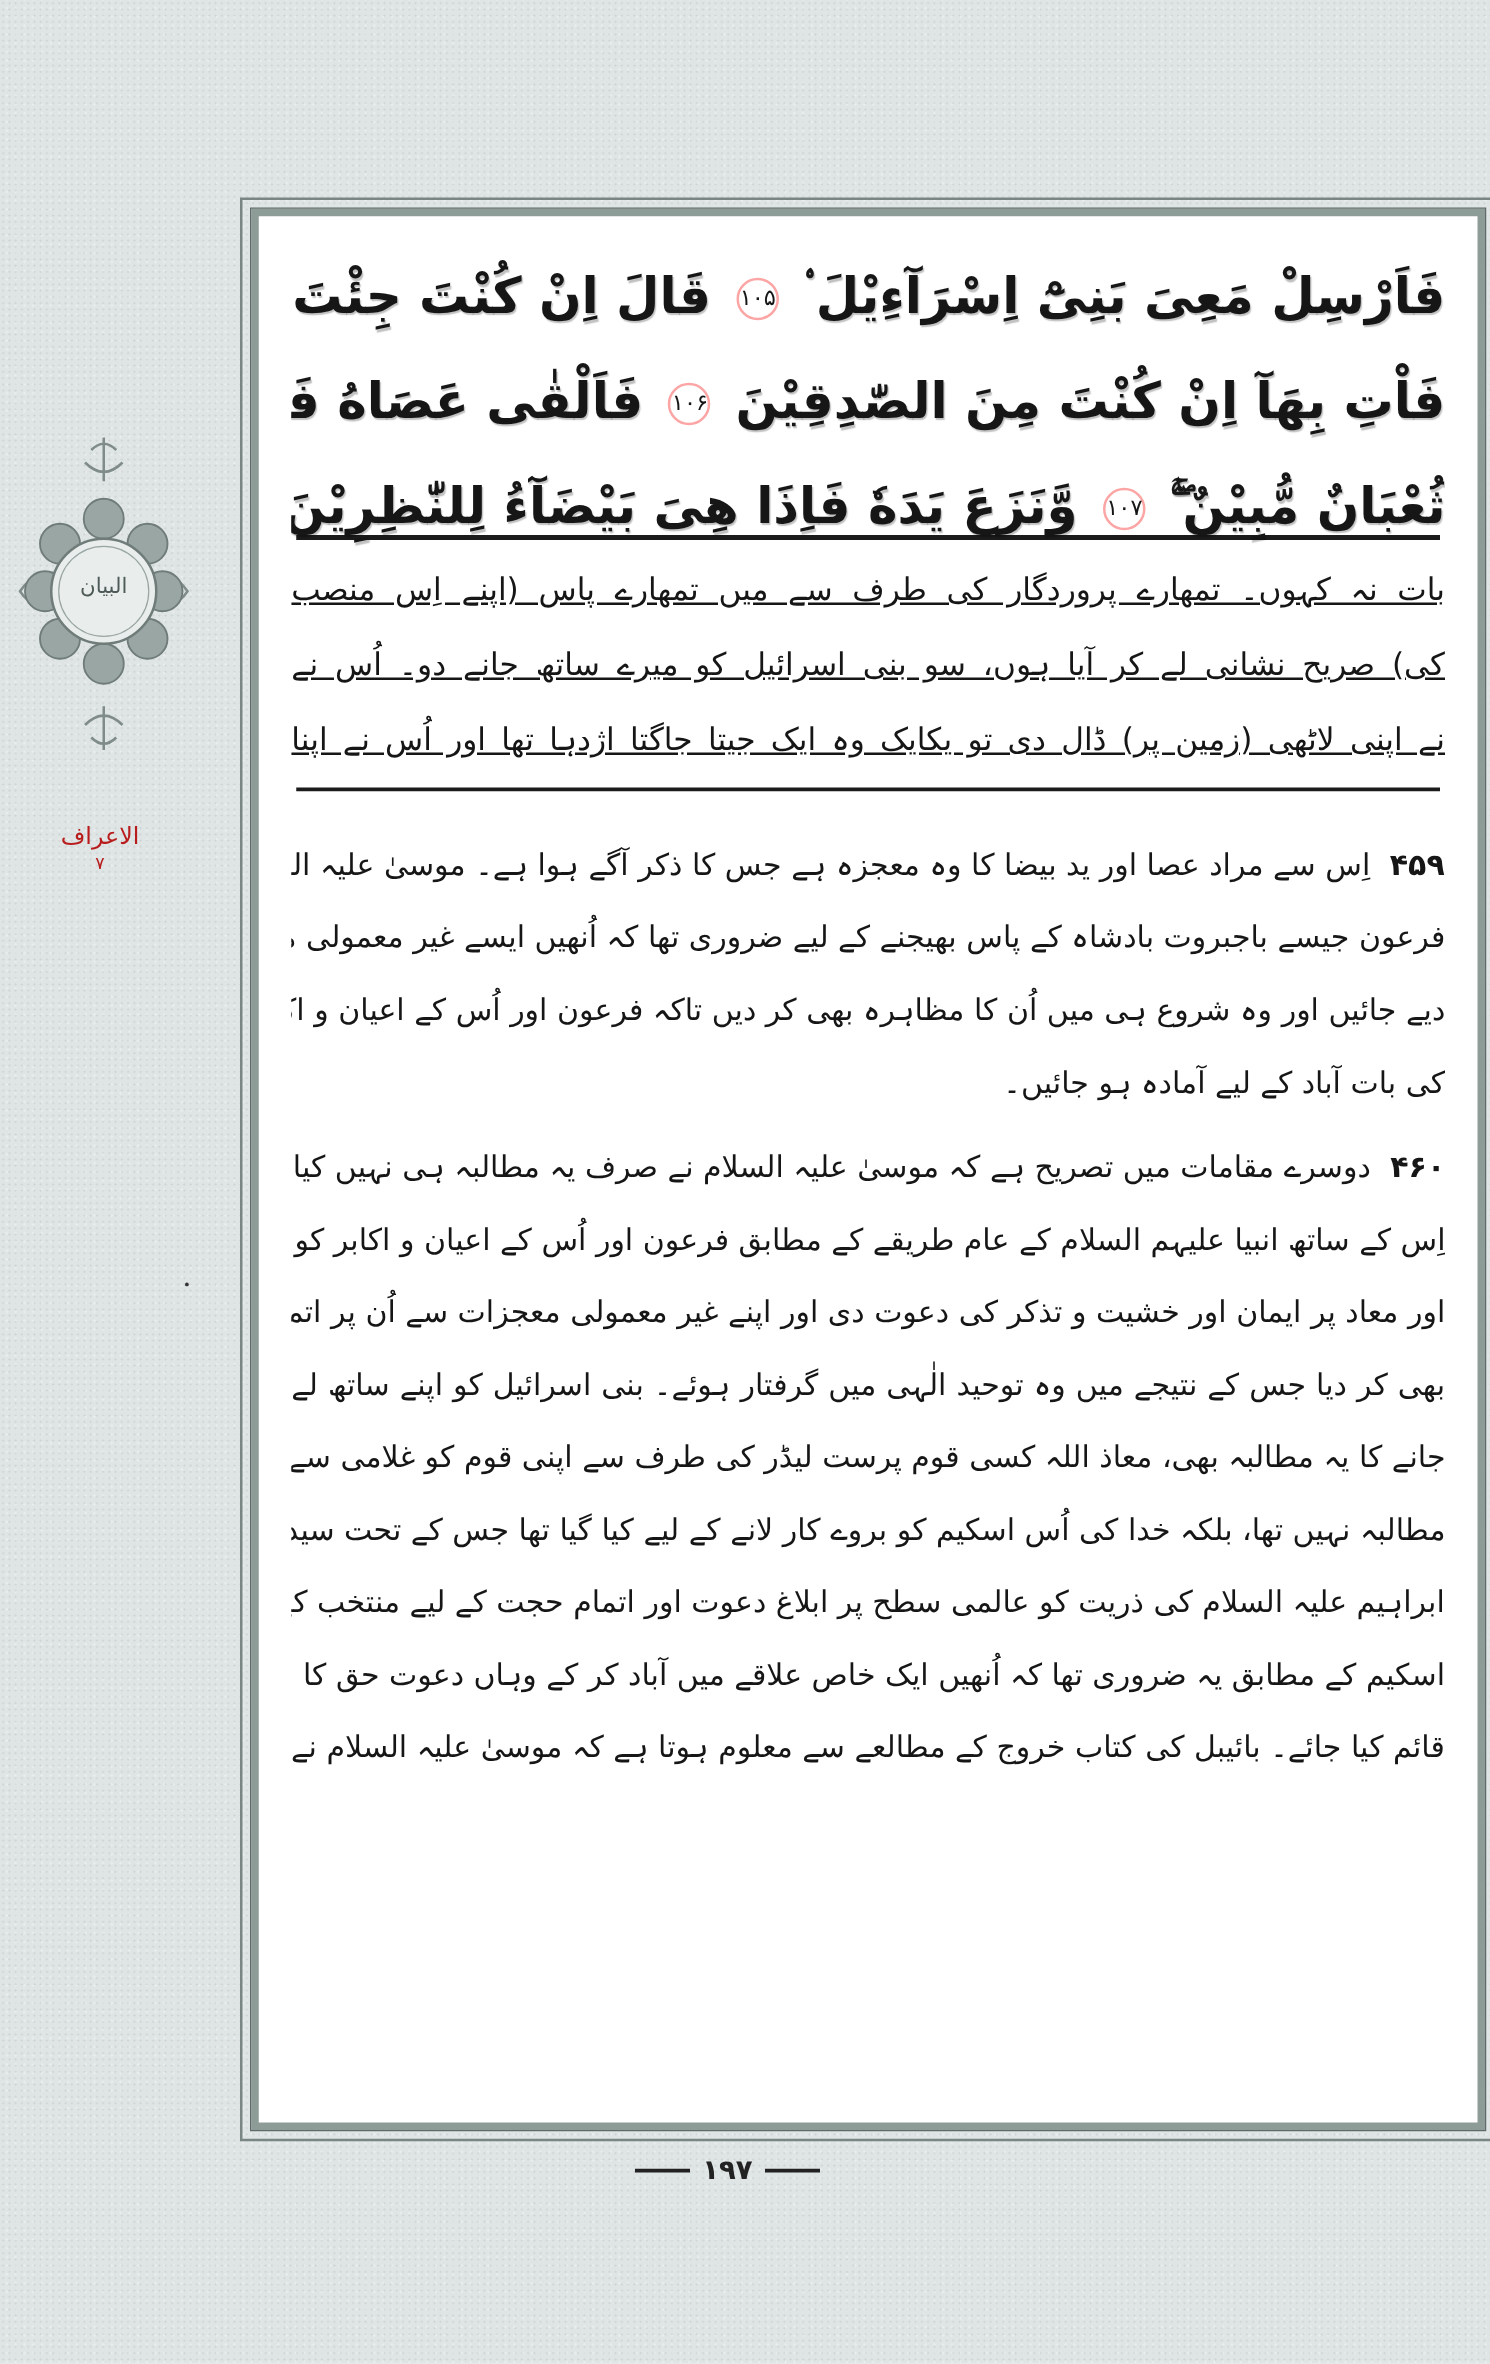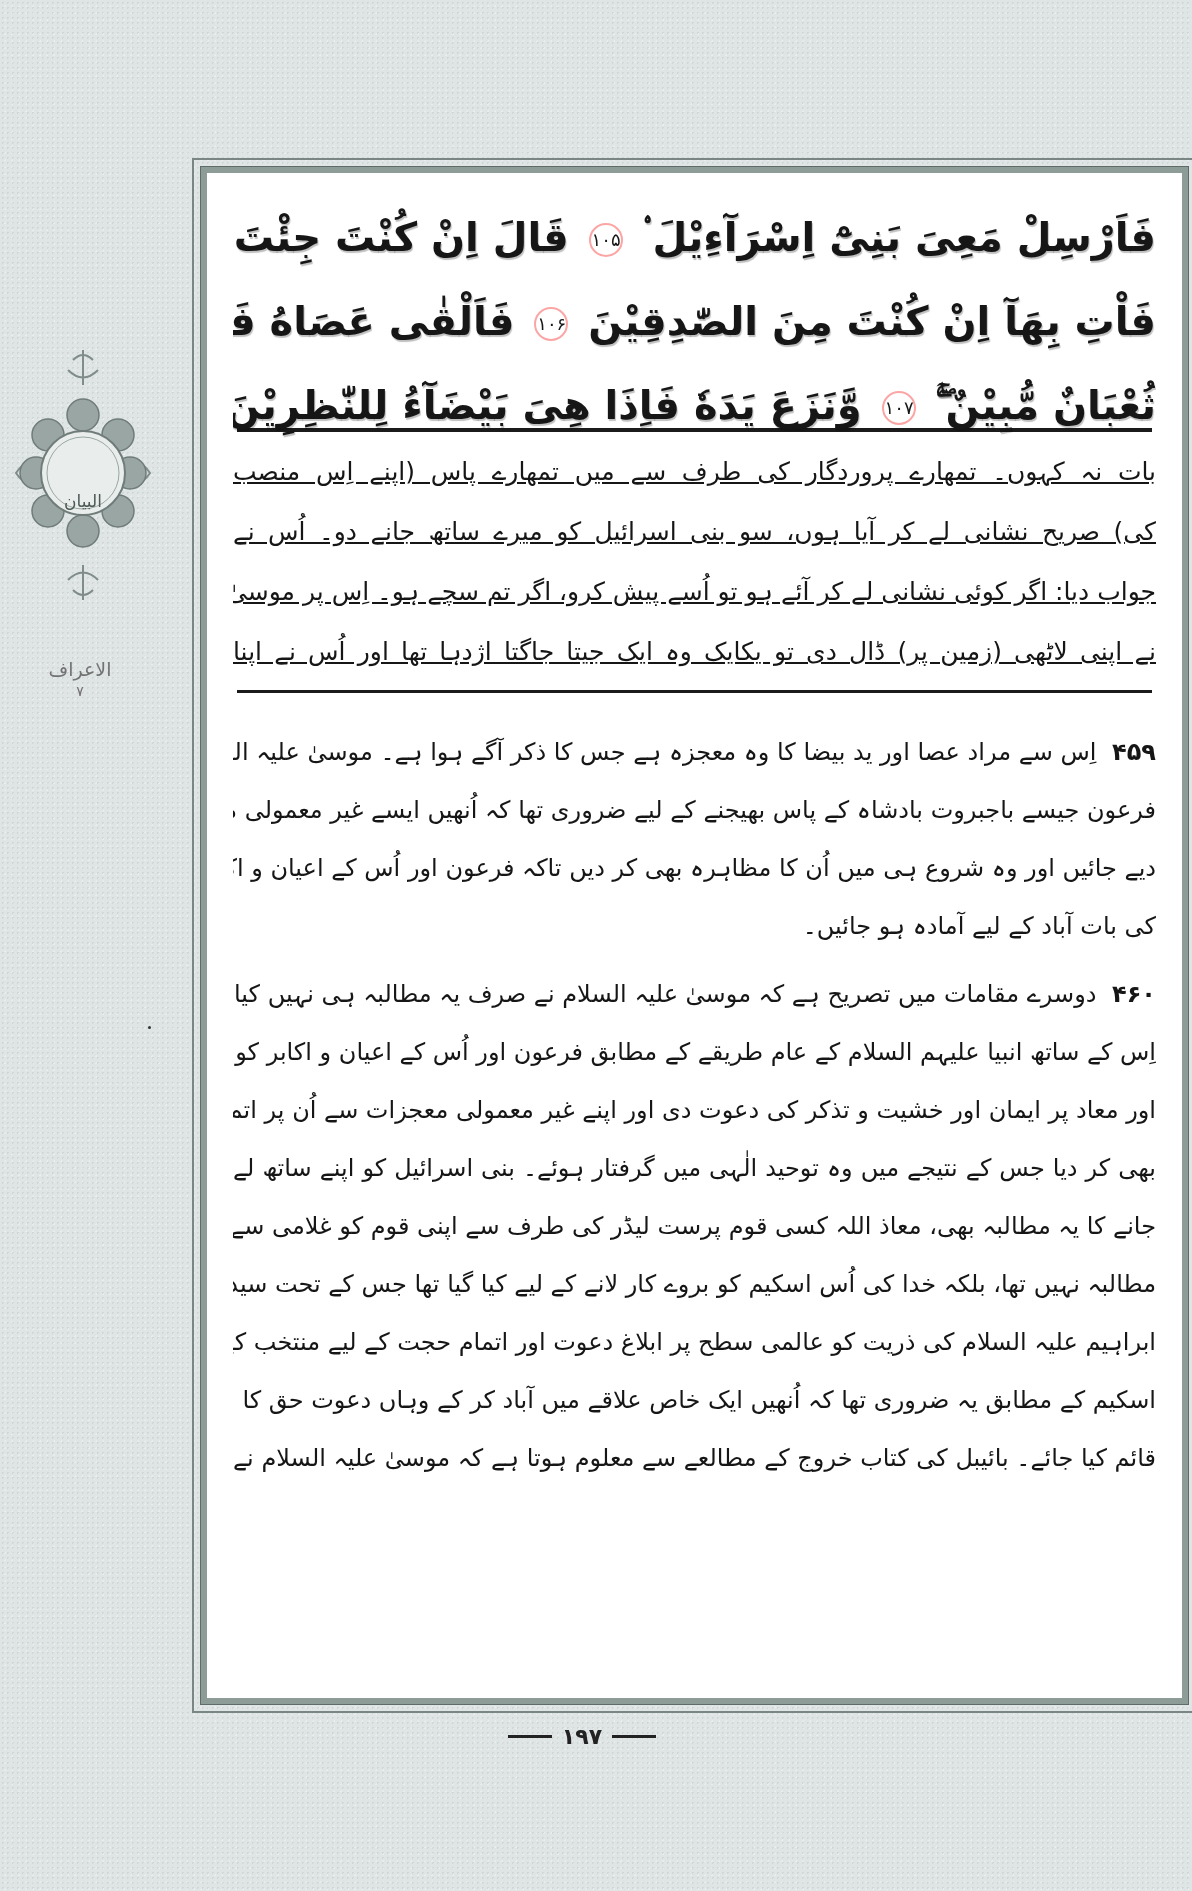--- a/index.html
+++ b/index.html
@@ -135,21 +135,21 @@
     height: 260px;
   }
   .side-label {
     position: absolute;
     left: 40px;
     top: 658px;
     width: 80px;
     text-align: center;
     font-family: "DejaVu Sans", sans-serif;
     font-size: 19px;
-    color: #737373;
+    color: #b91c1c;
     direction: rtl;
     line-height: 22px;
   }
   .side-label .num {
     display: block;
     font-size: 14px;
   }
   .page-number {
     position: absolute;
     top: 1724px;
@@ -196,21 +196,21 @@
       <circle cx="40" cy="90" r="16"></circle>
       <circle cx="110" cy="90" r="16"></circle>
       <circle cx="40" cy="166" r="16"></circle>
       <circle cx="110" cy="166" r="16"></circle>
       <circle cx="28" cy="128" r="16"></circle>
       <circle cx="122" cy="128" r="16"></circle>
     </g>
     <circle cx="75" cy="128" r="42" fill="#e9eeed" stroke="#6f7c79" stroke-width="2"></circle>
     <circle cx="75" cy="128" r="36" fill="none" stroke="#9aa6a3" stroke-width="1"></circle>
   </svg>
-  <div style="position:absolute;left:0;top:114px;width:150px;text-align:center;font-size:17px;color:#4e5a57;direction:rtl;margin-top:32px;">البیان</div>
+  <div style="position:absolute;left:0;top:114px;width:150px;text-align:center;font-size:17px;color:#4e5a57;direction:rtl;">البیان</div>
 </div>
 
 <div class="side-label">
   <span>الاعراف</span>
   <span class="num">۷</span>
 </div>
 
 <div class="frame-outer">
   <div class="frame-inner">
     <div class="content">
@@ -232,21 +232,20 @@
           <span>وَّنَزَعَ یَدَهٗ فَاِذَا هِیَ بَیْضَآءُ لِلنّٰظِرِیْنَ</span>
           
         </div>
       </div>
 
       <div class="rule-thick"></div>
 
       <div class="translation">
         <div class="urdu-line">بات نہ کہوں۔ تمھارے پروردگار کی طرف سے میں تمھارے پاس (اپنے اِس منصب</div>
         <div class="urdu-line">کی) صریح نشانی لے کر آیا ہوں، سو بنی اسرائیل کو میرے ساتھ جانے دو۔ اُس نے</div>
-        <div class="urdu-line">جواب دیا: اگر کوئی نشانی لے کر آئے ہو تو اُسے پیش کرو، اگر تم سچے ہو۔ اِس پر موسیٰ</div>
         <div class="urdu-line">نے اپنی لاٹھی (زمین پر) ڈال دی تو یکایک وہ ایک جیتا جاگتا اژدہا تھا اور اُس نے اپنا</div>
       </div>
 
       <div class="rule-mid"></div>
 
       <div class="notes">
         <div class="note-line">
           <span class="fn-num">۴۵۹</span>
           <span>اِس سے مراد عصا اور ید بیضا کا وہ معجزہ ہے جس کا ذکر آگے ہوا ہے۔ موسیٰ علیہ السلام کو</span>
         </div>

